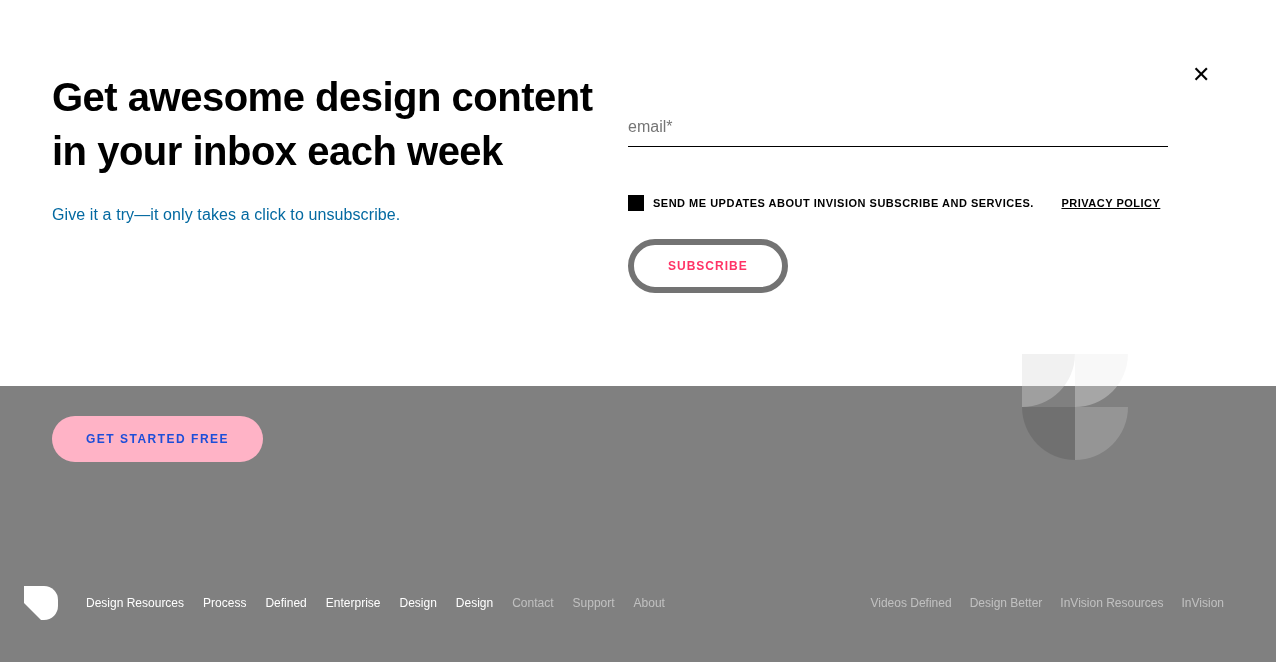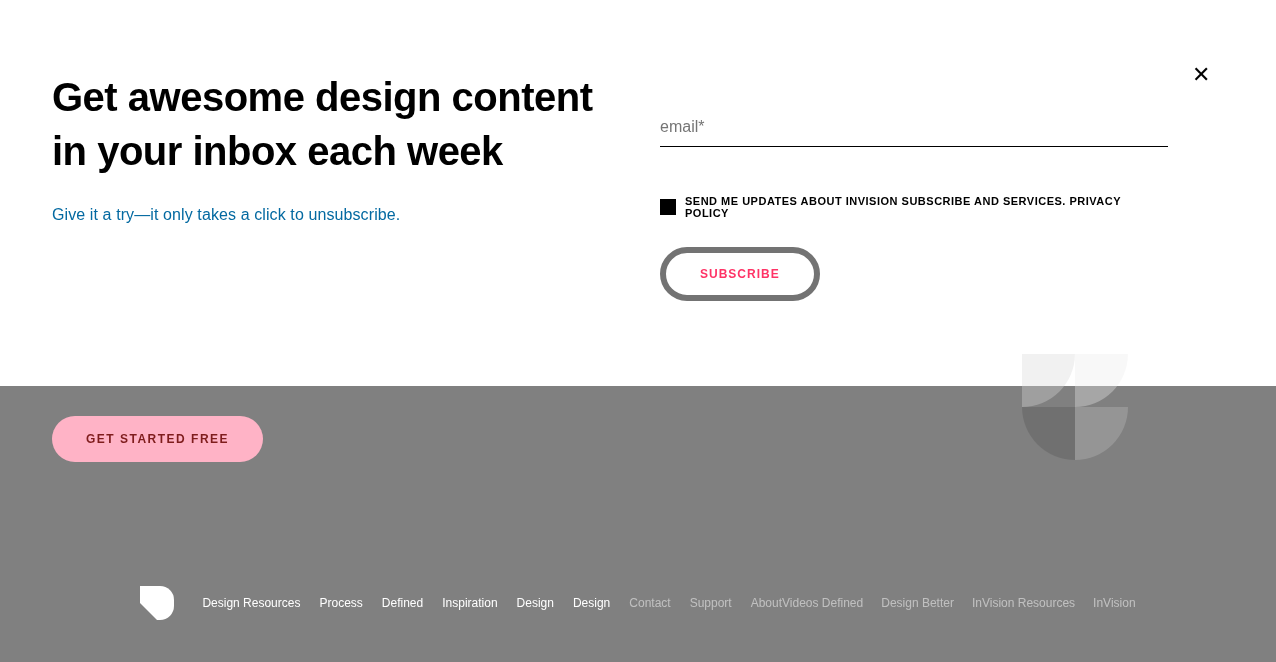--- a/index.html
+++ b/index.html
@@ -17,21 +17,21 @@
       background: #fff;
     }
 
     
     .modal {
       position: relative;
       width: 100%;
       background: #fff;
       padding: 70px 52px 80px 52px;
       display: flex;
-      gap: 60px;
+      gap: 28px;
       min-height: 386px;
       border-radius: 18px;
     }
 
     .modal-left {
       flex: 0 0 548px;
     }
 
     .modal-heading {
       font-size: 40px;
@@ -85,21 +85,23 @@
     }
 
     .consent-text {
       font-size: 11px;
       font-weight: 700;
       letter-spacing: 0.5px;
       color: #000;
     }
 
     .privacy-link {
-      cursor: pointer;
+      text-decoration: underline;
+      cursor: pointer;
+      margin-left: 24px;
     }
 
     .subscribe-btn {
       margin-top: 28px;
       padding: 14px 34px;
       border: 6px solid #737373;
       border-radius: 999px;
       background: transparent;
       color: #ff3366;
       font-size: 12px;
@@ -125,21 +127,21 @@
     
     .bg-section {
       background: #808080;
       height: 160px;
       position: relative;
       padding: 30px 52px;
     }
 
     .get-started-btn {
       background: #ffb3c6;
-      color: #7f1d1d;
+      color: #1d4ed8;
       border: none;
       border-radius: 999px;
       padding: 16px 34px;
       font-size: 12px;
       font-weight: 700;
       letter-spacing: 1.5px;
       cursor: pointer;
     }
 
     .bg-logo {
@@ -147,24 +149,24 @@
       top: -32px;
       right: 148px;
       width: 106px;
       height: 106px;
       opacity: 0.35;
     }
 
     
     .footer {
       background: #808080;
-      padding: 50px 52px 52px 52px;
-      display: flex;
-      align-items: center;
-      justify-content: center;
+      padding: 50px 52px 52px 24px;
+      display: flex;
+      align-items: center;
+      justify-content: space-between;
       height: 116px;
     }
 
     .footer-left {
       display: flex;
       align-items: center;
       gap: 28px;
     }
 
     .footer-logo {
@@ -236,21 +238,21 @@
 <div class="footer">
   <div class="footer-left">
     <svg class="footer-logo" viewBox="0 0 34 34">
       <path d="M0 0 L20 0 A14 14 0 0 1 34 14 L34 20 A14 14 0 0 1 20 34 L0 34 Z" fill="#ffffff"></path>
       <polygon points="0,17 17,34 0,34" fill="#808080"></polygon>
     </svg>
     <nav class="footer-nav">
       <a>Design Resources</a>
       <a>Process</a>
       <a>Defined</a>
-      <a>Inspiration</a>
+      <a>Enterprise</a>
       <a>Design</a>
       <a>Design</a>
       <a class="muted">Contact</a>
       <a class="muted">Support</a>
       <a class="muted">About</a>
     </nav>
   </div>
   <div class="footer-right">
     <a>Videos Defined</a>
     <a>Design Better</a>

